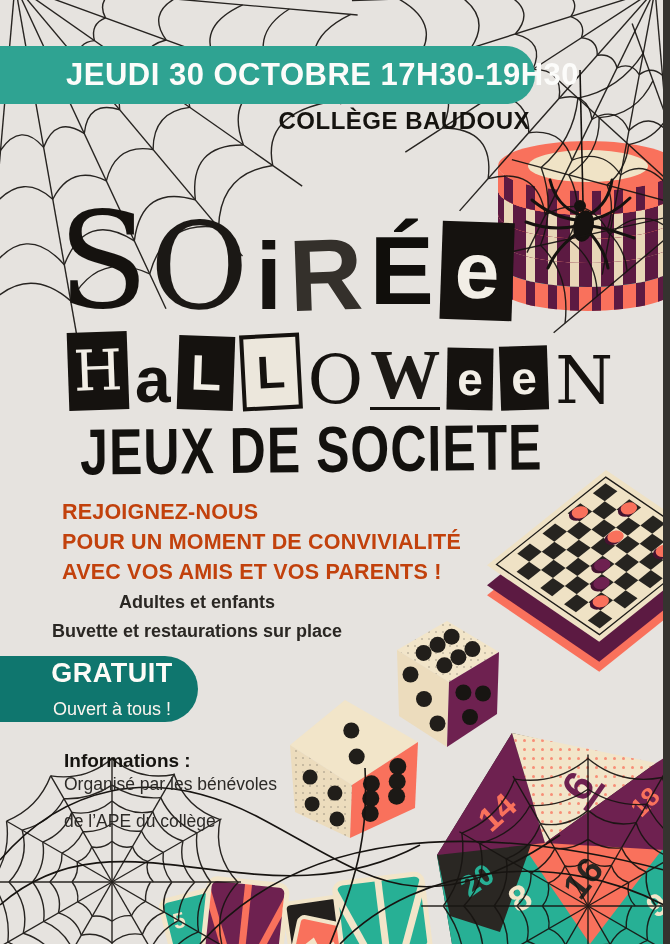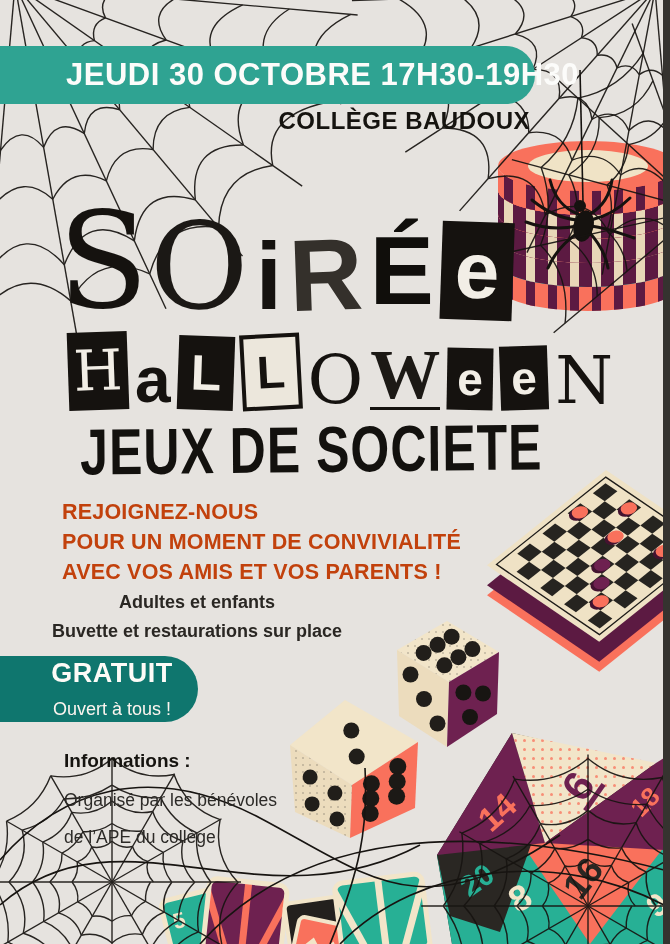--- a/index.html
+++ b/index.html
@@ -43,21 +43,21 @@
            line-height:29px;color:#2a2723;text-align:center;}
   
   .badge{position:absolute;left:0;top:656px;width:198px;height:66px;background:#0f766e;
          border-radius:0 33px 33px 0;z-index:3;display:flex;flex-direction:column;
          align-items:center;justify-content:center;padding-left:26px;box-sizing:border-box;}
   .badge-title{font-size:27px;font-weight:bold;color:#fdfbf7;letter-spacing:.5px;}
   .badge-sub{font-size:18px;color:#fdf5ef;margin-top:10px;}
   
   .info{position:absolute;left:64px;top:750px;z-index:3;}
   .info-title{font-size:19px;font-weight:bold;color:#15130f;}
-  .info-line{font-size:17.5px;line-height:25px;color:#2c2a27;margin-top:16px;}
+  .info-line{font-size:17.5px;line-height:25px;color:#2c2a27;margin-top:0;}
   .info-line + .info-line{margin-top:12px;}
   
   .edge-strip{position:absolute;right:0;top:0;width:7px;height:944px;background:#35332f;z-index:6;}
   .z1{z-index:1}.z2{z-index:2}
 </style>
 </head>
 <body>
 
 <div class="poster">
 

